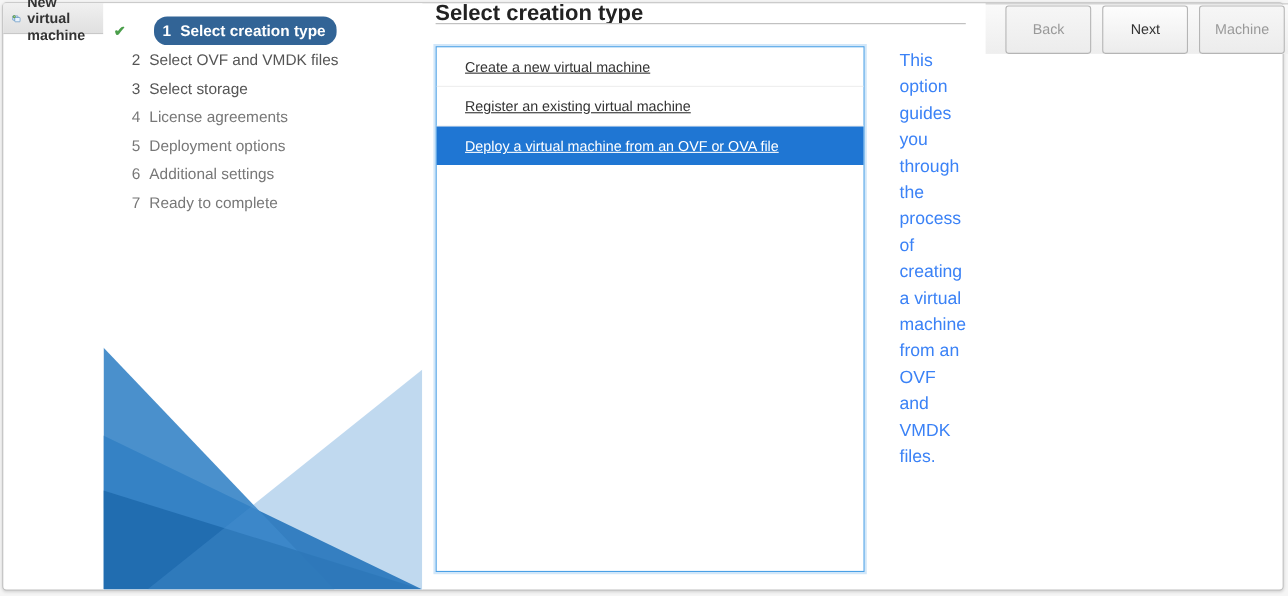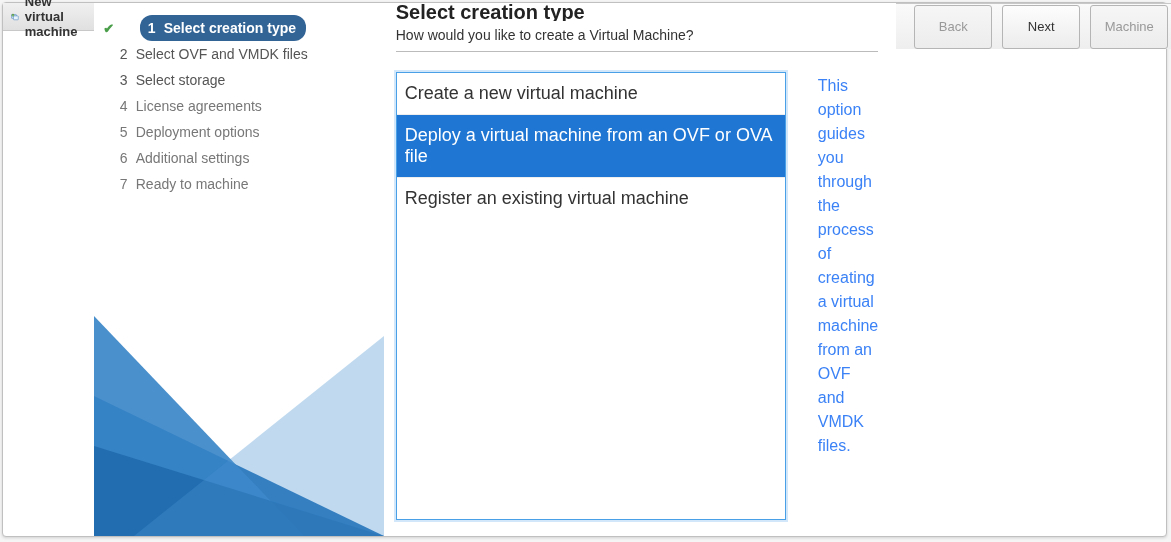--- a/index.html
+++ b/index.html
@@ -146,25 +146,26 @@
     }
     .option-list {
       width: 390px;
       border: 1px solid #4aa0e6;
       box-shadow: 0 0 0 2px rgba(74,160,230,0.25);
       background: #fff;
       align-self: stretch;
       margin-bottom: 16px;
     }
     .option {
-      padding: 10px 8px;
-      font-size: 18px;
+      padding: 10px 26px;
+      font-size: 13px;
       color: #333;
       border-bottom: 1px solid #eee;
       cursor: pointer;
+      text-decoration: underline;
     }
     .option:last-child { border-bottom: none; }
     .option.selected {
       background: #1f76d3;
       color: #fff;
     }
     .desc {
       flex: 1;
       font-size: 16px;
       color: #3b82f6;
@@ -254,44 +255,43 @@
             <span class="label">Deployment options</span>
           </div>
           <div class="step disabled">
             <span class="check">✔</span>
             <span class="num">6</span>
             <span class="label">Additional settings</span>
           </div>
           <div class="step disabled">
             <span class="check">✔</span>
             <span class="num">7</span>
-            <span class="label">Ready to machine</span>
+            <span class="label">Ready to complete</span>
           </div>
         </div>
       <div class="art">
         <svg viewBox="0 0 290 260" preserveAspectRatio="none">
           <polygon points="0,260 0,120 290,260" fill="#2a76b9"></polygon>
           <polygon points="0,260 0,40 210,260" fill="#3684c7" opacity="0.9"></polygon>
           <polygon points="0,260 0,170 290,260" fill="#1f6aad" opacity="0.9"></polygon>
           <polygon points="40,260 290,60 290,260" fill="#4a92d0" opacity="0.35"></polygon>
         </svg>
       </div>
     </div>
 
     <div class="main">
       <div class="main-header">
         <div class="stage-title">Select creation type</div>
-        <div class="stage-sub">How would you like to create a Virtual Machine?</div>
         <hr class="hr">
       </div>
       <div class="cols">
         <div class="option-list" id="option-list">
             <div class="option">Create a new virtual machine</div>
+            <div class="option">Register an existing virtual machine</div>
             <div class="option selected">Deploy a virtual machine from an OVF or OVA file</div>
-            <div class="option">Register an existing virtual machine</div>
           </div>
         <div class="desc">This option guides you through the process of creating a virtual machine from an OVF and VMDK files.</div>
       </div>
     </div>
 
   </div>
 
   <div class="footer">
     <button class="btn" id="btn-back" disabled="">Back</button>
     <button class="btn" id="btn-next">Next</button>

